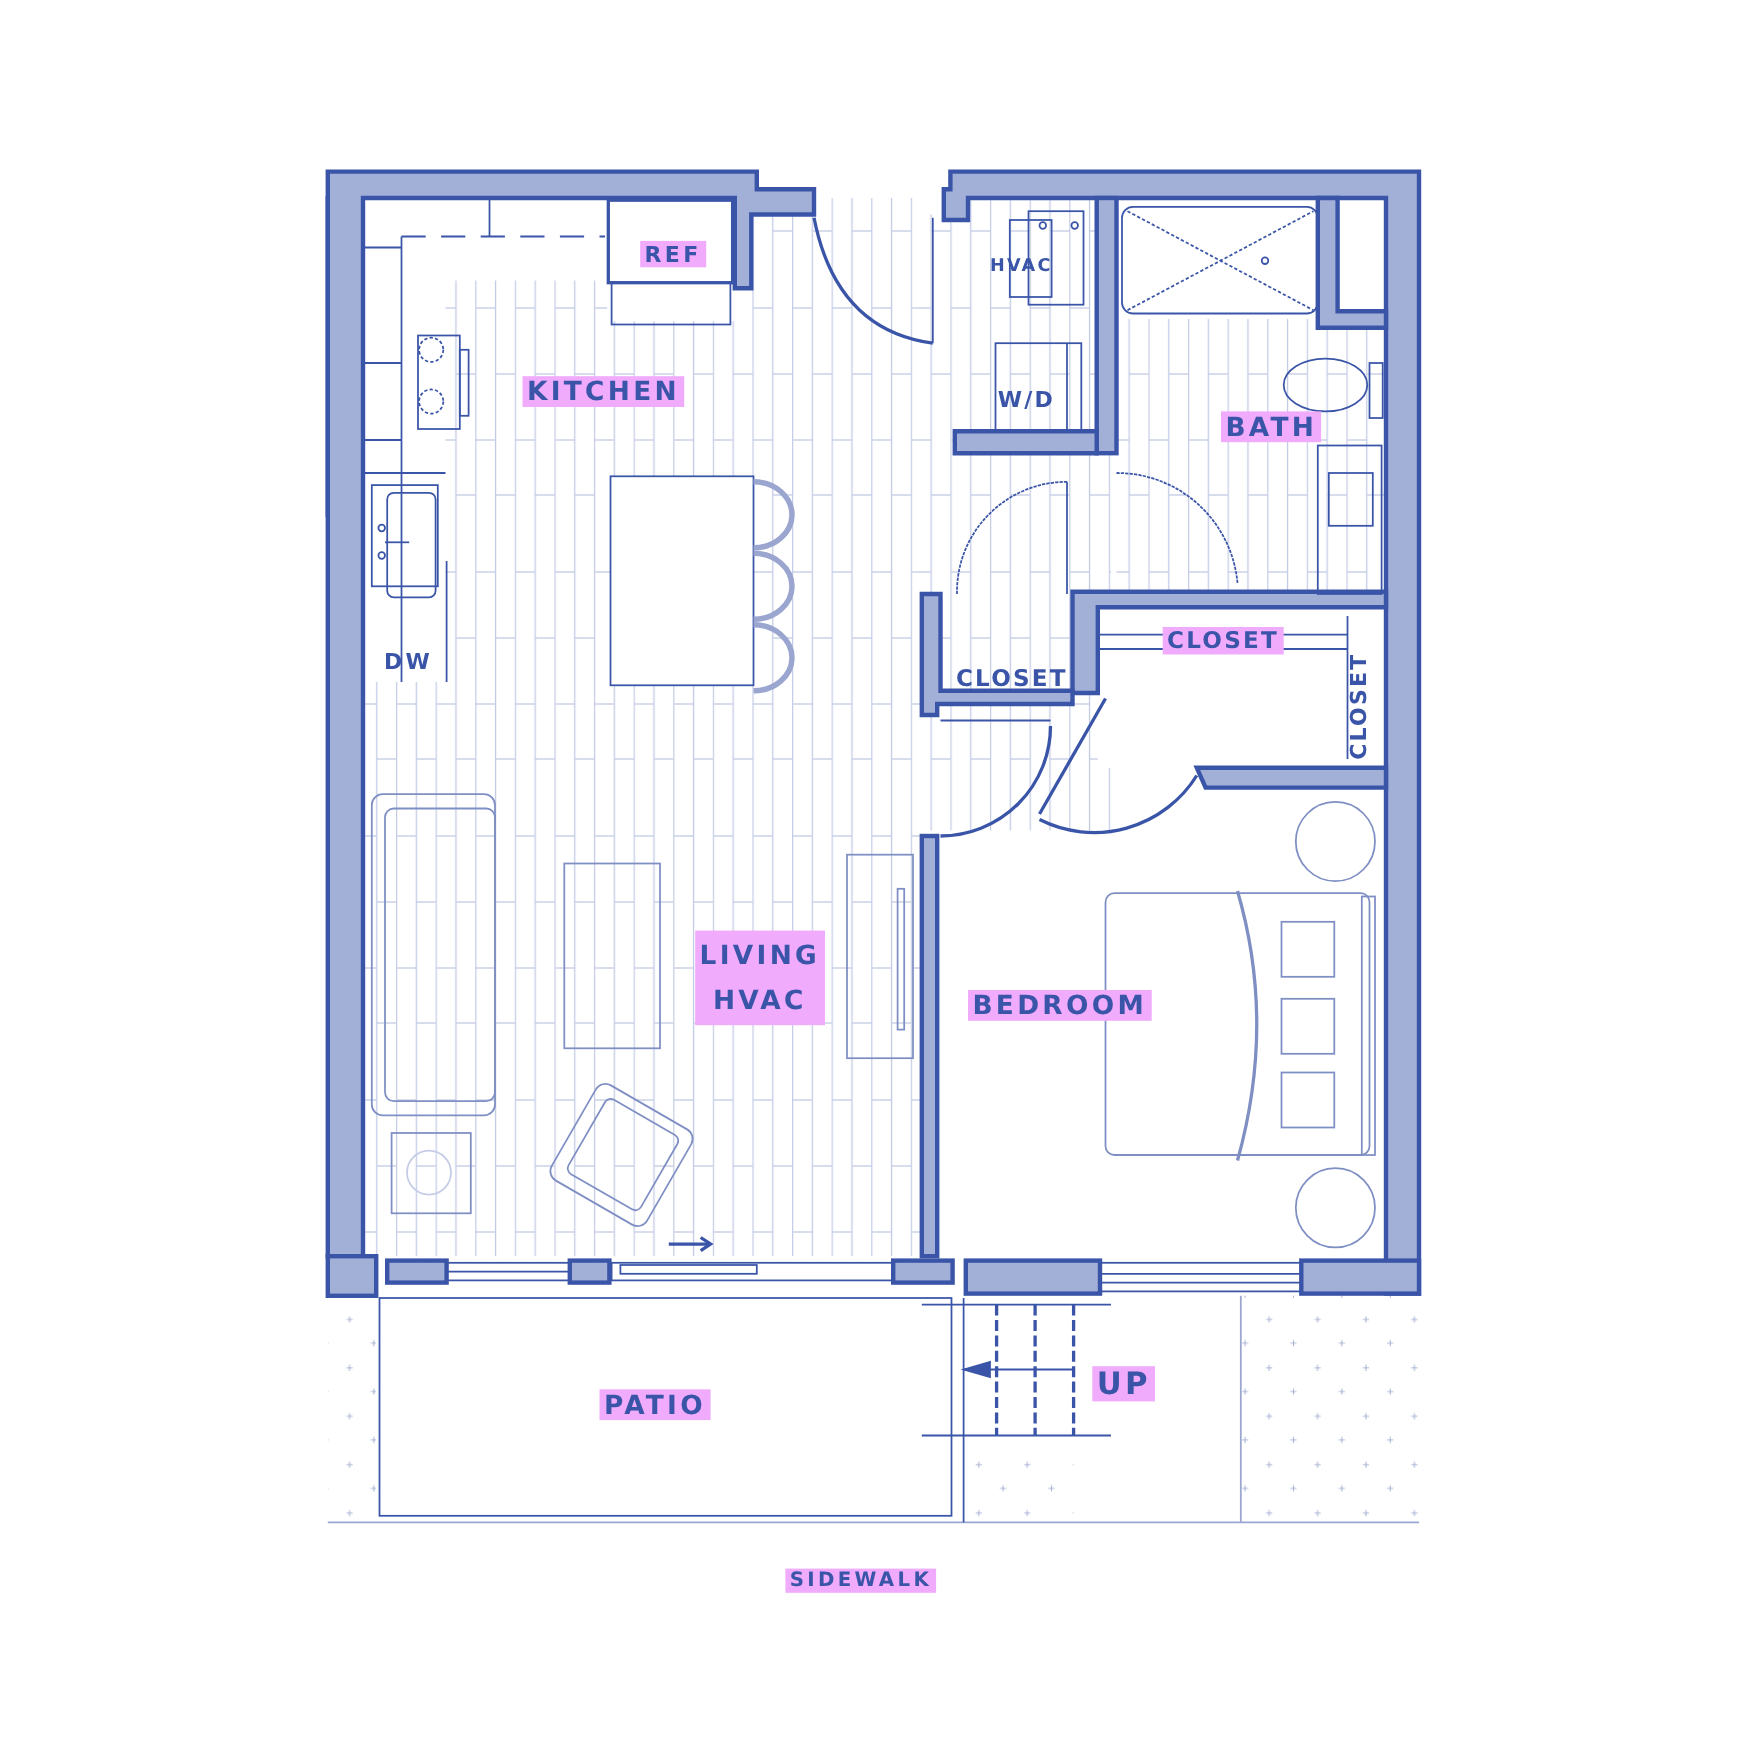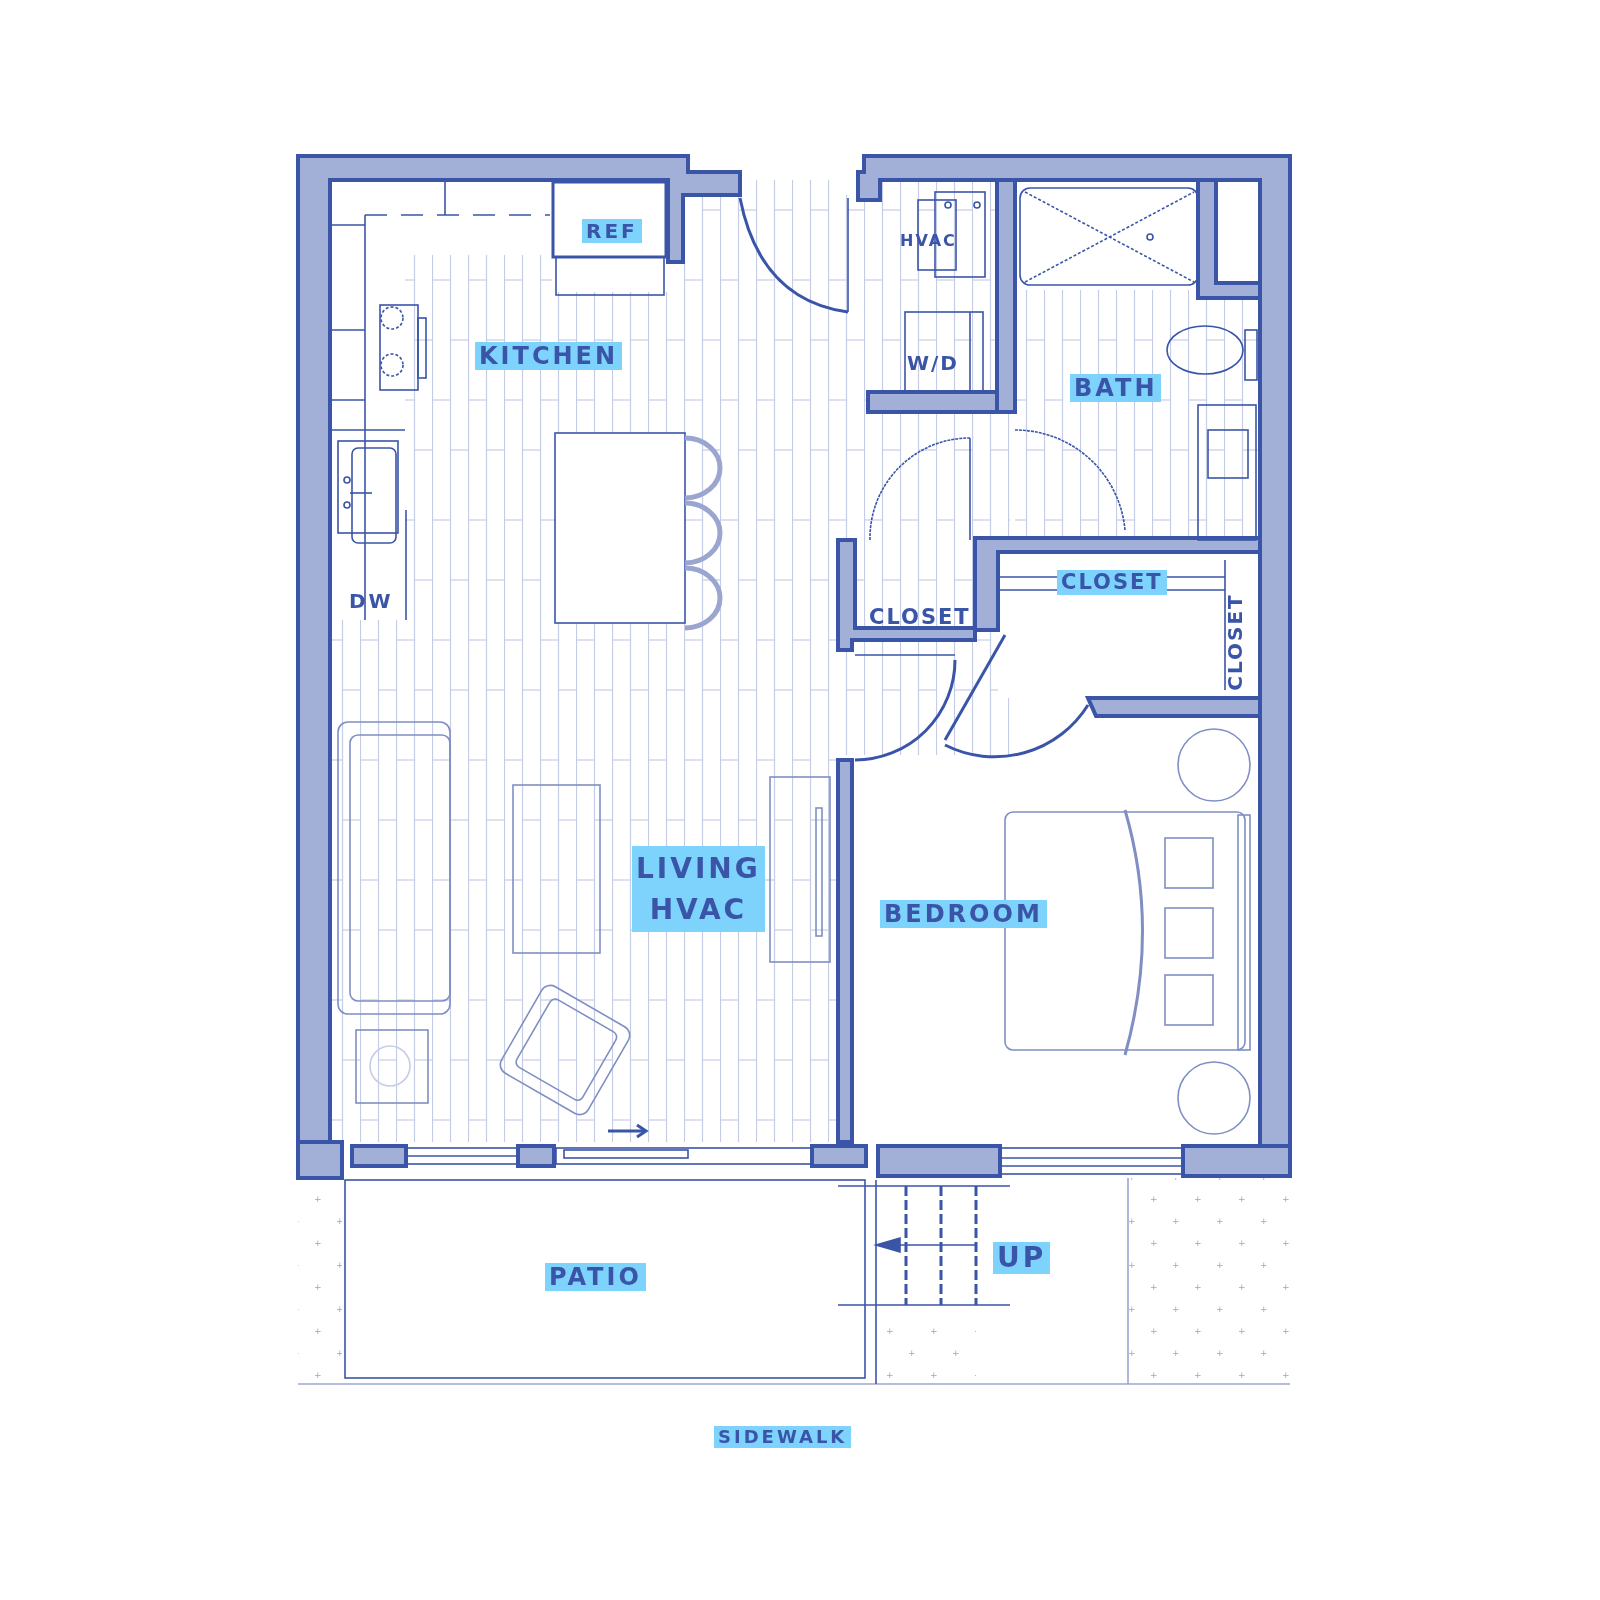--- a/index.html
+++ b/index.html
@@ -6,21 +6,21 @@
   body { width: 1600px; height: 1600px; position: relative; overflow: hidden; }
   #plan { position: absolute; left: 0; top: 0; width: 1600px; height: 1600px; }
   .lbl {
     position: absolute;
     font-family: "DejaVu Sans", sans-serif;
     font-weight: bold;
     color: #3a55a8;
     letter-spacing: 3px;
     white-space: nowrap;
     line-height: 1;
-    background: #7dd3fc;
+    background: #f0abfc;
     padding: 2px 4px;
   }
   .lbl.nobg { background: transparent; }
   .lbl.center { text-align: center; }
 </style>
 </head>
 <body>
 
 <svg id="plan" viewBox="0 0 1600 1600" xmlns="http://www.w3.org/2000/svg">
   <defs>
@@ -214,25 +214,25 @@
     <line x1="876" y1="1245" x2="976" y2="1245"></line>
     <polygon points="876,1245 900,1238 900,1252" fill="#3a55a8"></polygon>
     <line x1="1128" y1="1178" x2="1128" y2="1384" stroke="#9aa6cf"></line>
   </g>
 </svg>
 
 <div class="lbl" style="left:582px;top:219px;font-size:20px;">REF</div>
 <div class="lbl" style="left:475px;top:342px;font-size:24px;text-align:right;">KITCHEN</div>
 <div class="lbl nobg" style="left:896px;top:231px;font-size:16px;letter-spacing:2px;">HVAC</div>
 <div class="lbl nobg" style="left:903px;top:351px;font-size:20px;letter-spacing:2px;">W/D</div>
-<div class="lbl" style="left:1070px;top:374px;font-size:24px;">BATH</div>
+<div class="lbl" style="left:1110px;top:374px;font-size:24px;">BATH</div>
 <div class="lbl nobg" style="left:345px;top:589px;font-size:20px;">DW</div>
 <div class="lbl nobg" style="left:865px;top:605px;font-size:21px;letter-spacing:2px;">CLOSET</div>
 <div class="lbl" style="left:1057px;top:570px;font-size:21px;letter-spacing:2px;">CLOSET</div>
 <div class="lbl nobg" style="left:1176px;top:630px;font-size:20px;letter-spacing:2px;transform:rotate(-90deg);transform-origin:center;width:110px;text-align:center;">CLOSET</div>
-<div class="lbl center" style="left:632px;top:846px;font-size:28px;line-height:41px;">
+<div class="lbl center" style="left:632px;top:846px;font-size:24px;line-height:41px;">
   <div>LIVING</div>
   <div>HVAC</div>
 </div>
 <div class="lbl" style="left:880px;top:900px;font-size:24px;">BEDROOM</div>
 <div class="lbl" style="left:545px;top:1263px;font-size:24px;">PATIO</div>
 <div class="lbl" style="left:993px;top:1242px;font-size:28px;">UP</div>
 <div class="lbl" style="left:714px;top:1426px;font-size:18px;">SIDEWALK</div>
 
 </body></html>

